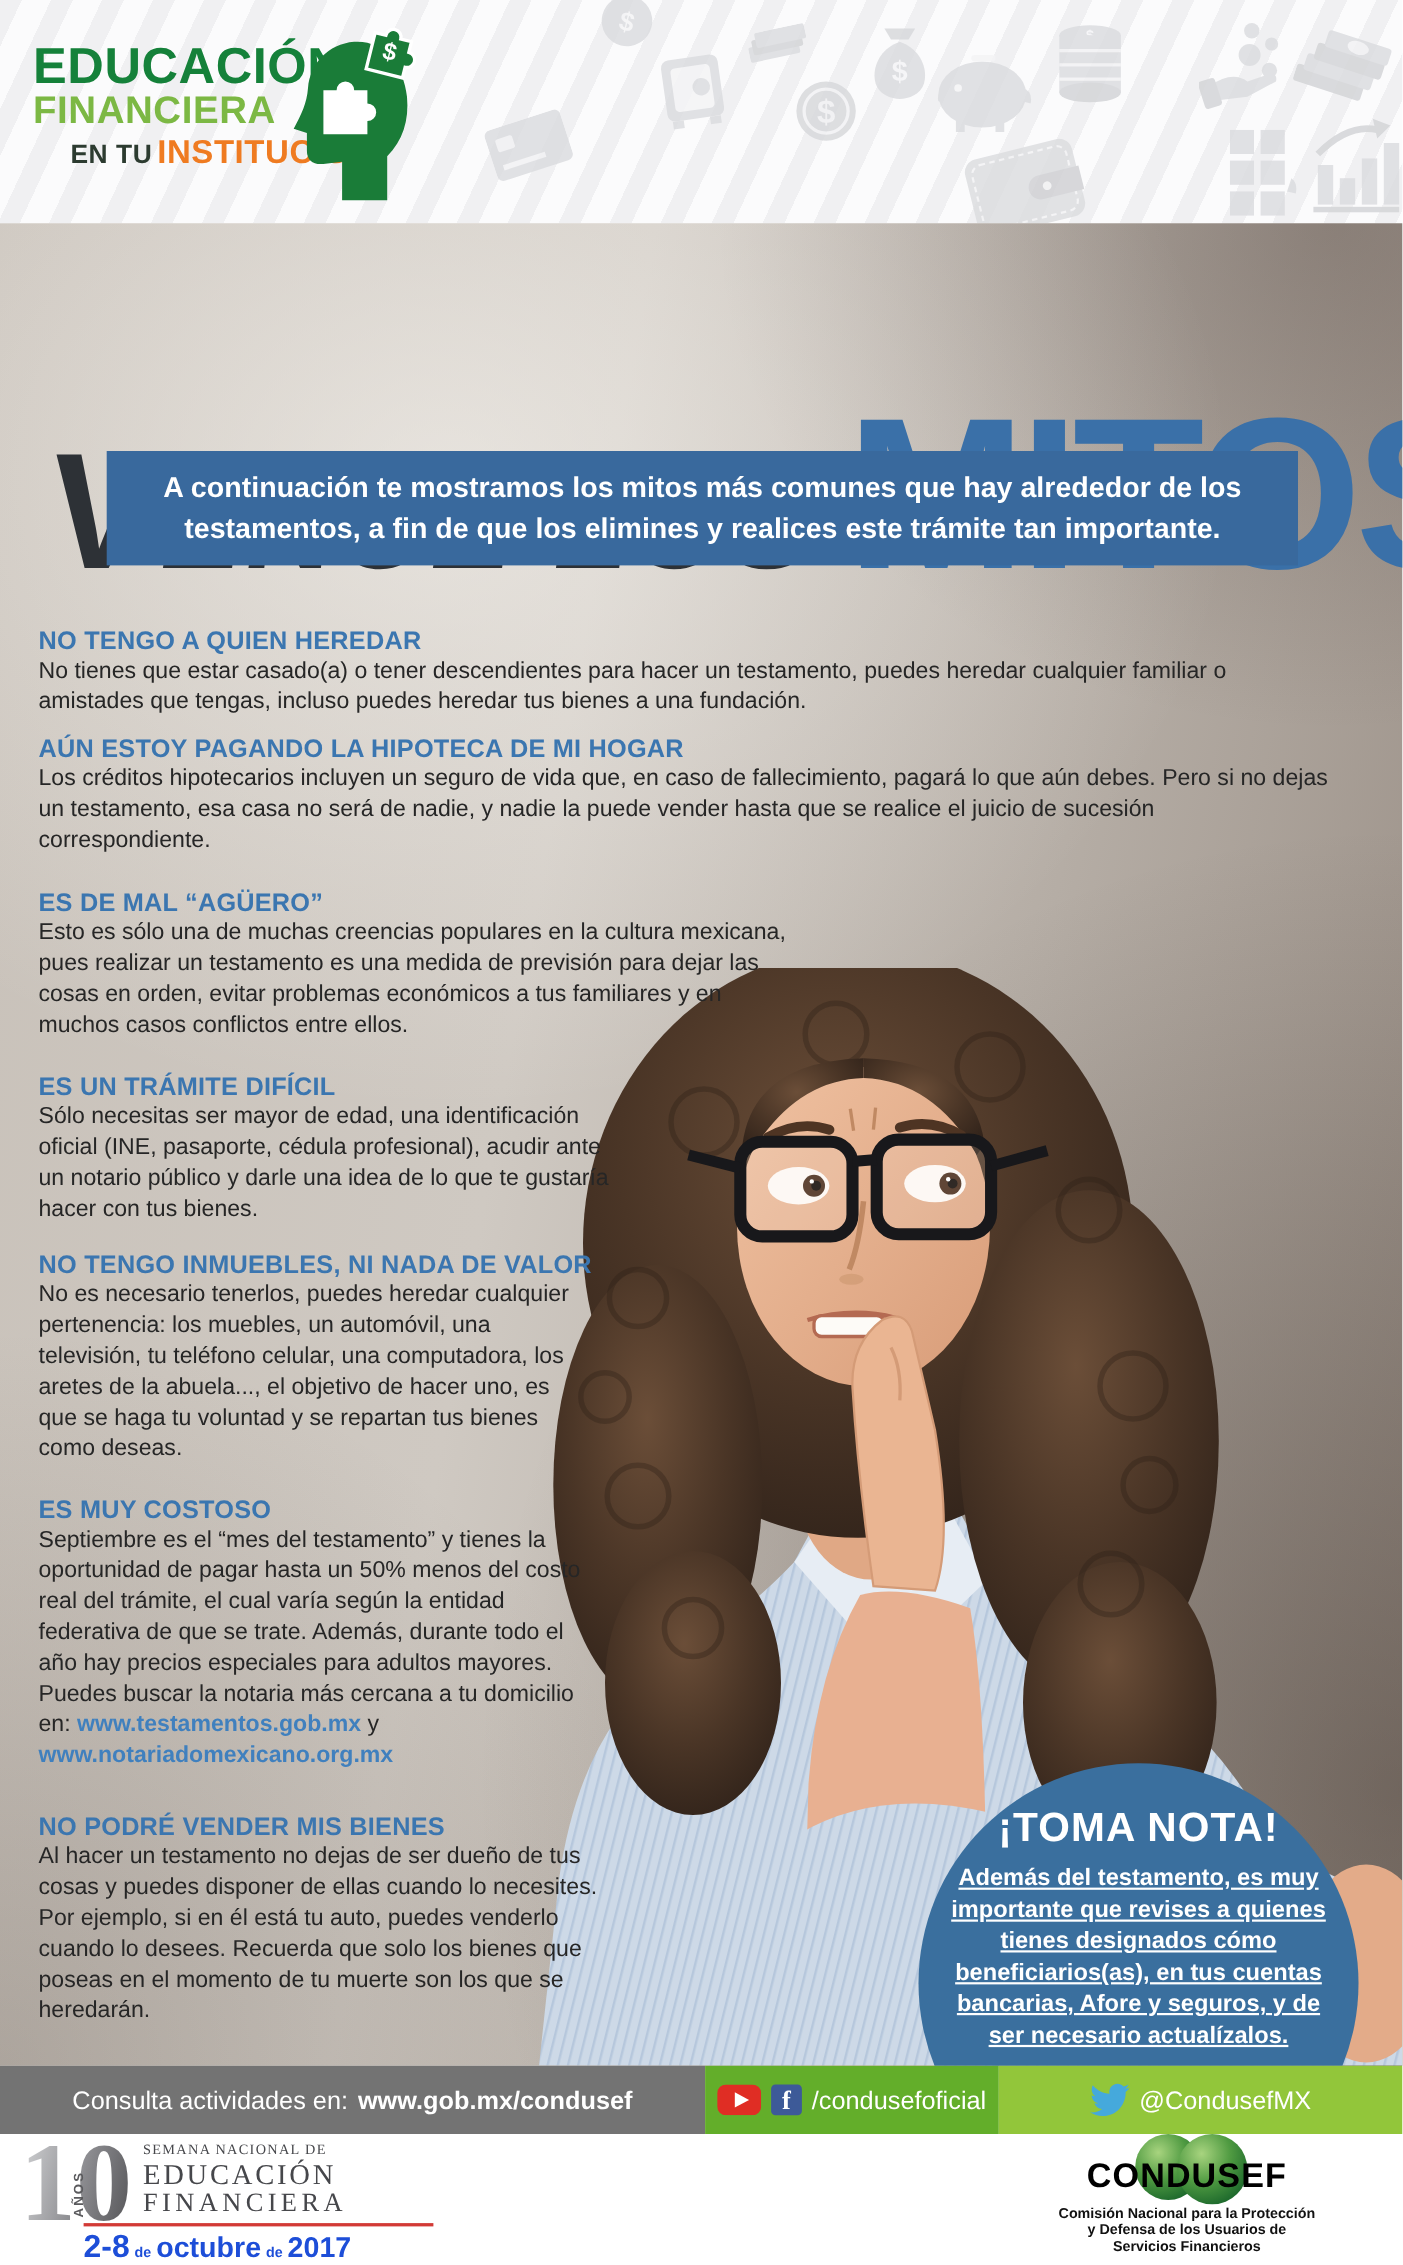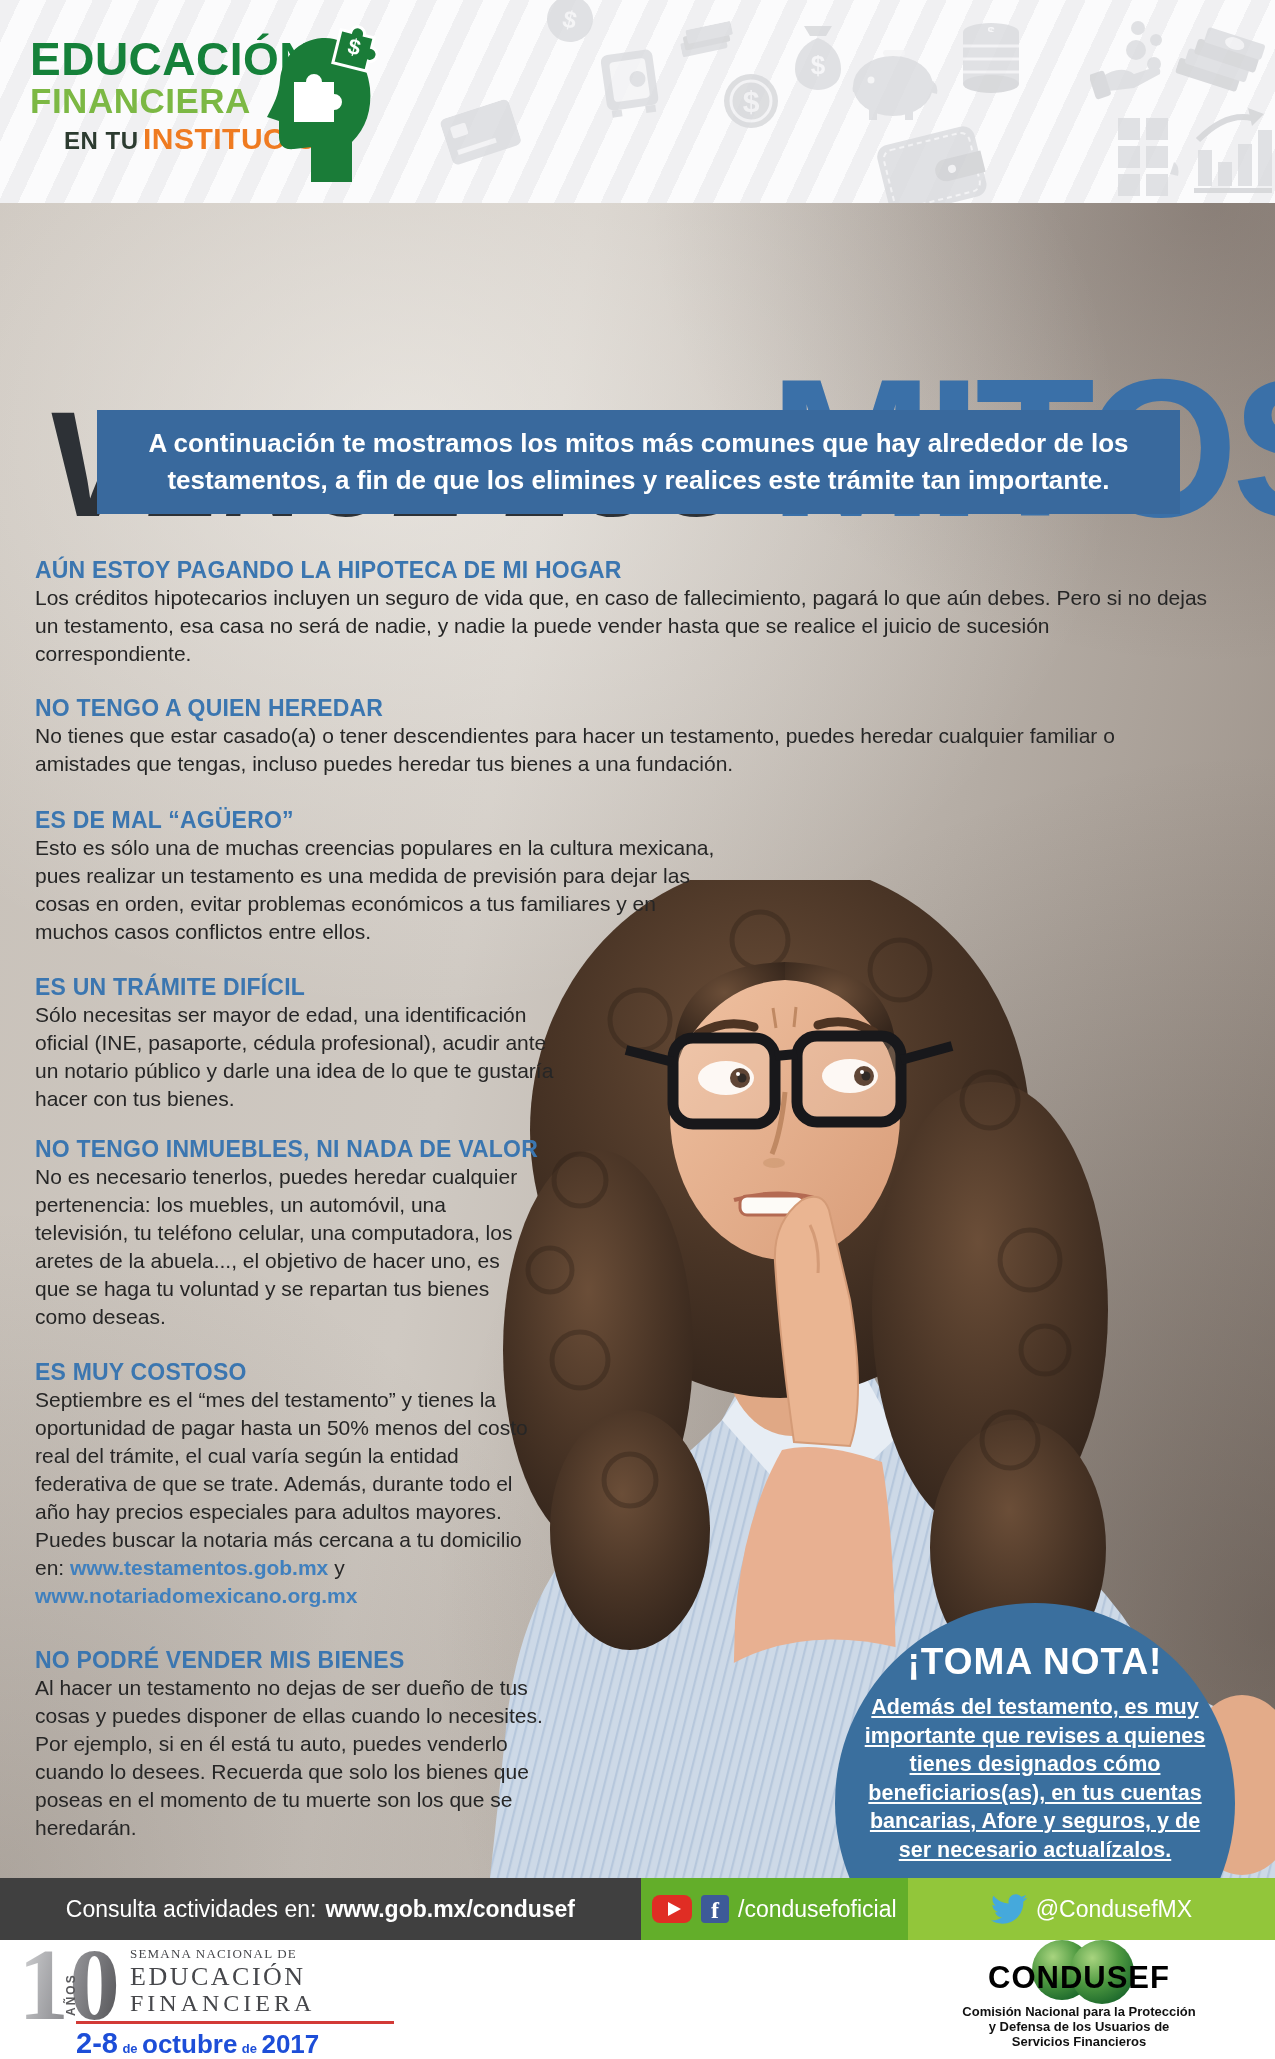--- a/index.html
+++ b/index.html
@@ -46,21 +46,21 @@
   .woman{position:absolute;left:430px;top:677px;z-index:1;}
   .toma{position:absolute;left:835px;top:1400px;width:400px;height:400px;border-radius:50%;
     background:#3a6f9e;color:#fff;text-align:center;z-index:5;box-sizing:border-box;padding:38px 28px 0;}
   .toma-title{font-size:37px;font-weight:800;letter-spacing:1px;}
   .toma-body{margin-top:10px;font-size:21.5px;line-height:1.33;font-weight:600;text-decoration:underline;}
 
   
   .social-bar{position:absolute;top:1878px;left:0;width:1275px;height:62px;display:flex;z-index:6;
     color:#fff;font-size:23px;}
   .bar-seg{display:flex;align-items:center;justify-content:center;gap:9px;}
-  .bar-left{width:684px;background:#404040;}
+  .bar-left{width:684px;background:#737373;}
   .bar-mid{width:285px;background:#63ae2a;}
   .bar-right{width:392px;background:#92c63a;}
   .bar-left b{font-weight:800;}
   .fb-icon{display:inline-flex;width:28px;height:28px;background:#3d5a98;border-radius:4px;
     color:#fff;font-family:"Liberation Serif",serif;font-weight:700;font-size:24px;
     align-items:flex-end;justify-content:center;line-height:26px;}
   .yt-icon,.tw-icon{display:inline-flex;align-items:center;}
 
   
   .footer{position:absolute;top:1940px;left:0;width:1275px;height:135px;background:#fff;}
@@ -286,27 +286,27 @@
     </svg>
 
     <div class="title-row">
       <span class="t-dark"><span class="t-v">V</span><span class="t-rest">ENCE LOS</span></span>
       <span class="t-blue">MITOS</span>
     </div>
 
     <div class="intro-box">A continuación te mostramos los mitos más comunes que hay alrededor de los testamentos, a fin de que los elimines y realices este trámite tan importante.</div>
 
     <div class="sections">
+      <section class="myth s2">
+        <h2>NO TENGO A QUIEN HEREDAR</h2>
+        <p>No tienes que estar casado(a) o tener descendientes para hacer un testamento, puedes heredar cualquier familiar o amistades que tengas, incluso puedes heredar tus bienes a una fundación.</p>
+      </section>
       <section class="myth s1">
         <h2>AÚN ESTOY PAGANDO LA HIPOTECA DE MI HOGAR</h2>
         <p>Los créditos hipotecarios incluyen un seguro de vida que, en caso de fallecimiento, pagará lo que aún debes. Pero si no dejas un testamento, esa casa no será de nadie, y nadie la puede vender hasta que se realice el juicio de sucesión correspondiente.</p>
-      </section>
-      <section class="myth s2">
-        <h2>NO TENGO A QUIEN HEREDAR</h2>
-        <p>No tienes que estar casado(a) o tener descendientes para hacer un testamento, puedes heredar cualquier familiar o amistades que tengas, incluso puedes heredar tus bienes a una fundación.</p>
       </section>
       <section class="myth s3">
         <h2>ES DE MAL “AGÜERO”</h2>
         <p><span class="float-spacer"></span><span>Esto es sólo una de muchas creencias populares en la cultura mexicana, pues realizar un testamento es una medida de previsión para dejar las cosas en orden, evitar problemas económicos a tus familiares y en muchos casos conflictos entre ellos.</span></p>
       </section>
       <section class="myth s4">
         <h2>ES UN TRÁMITE DIFÍCIL</h2>
         <p>Sólo necesitas ser mayor de edad, una identificación oficial (INE, pasaporte, cédula profesional), acudir ante un notario público y darle una idea de lo que te gustaría hacer con tus bienes.</p>
       </section>
       <section class="myth s5">

